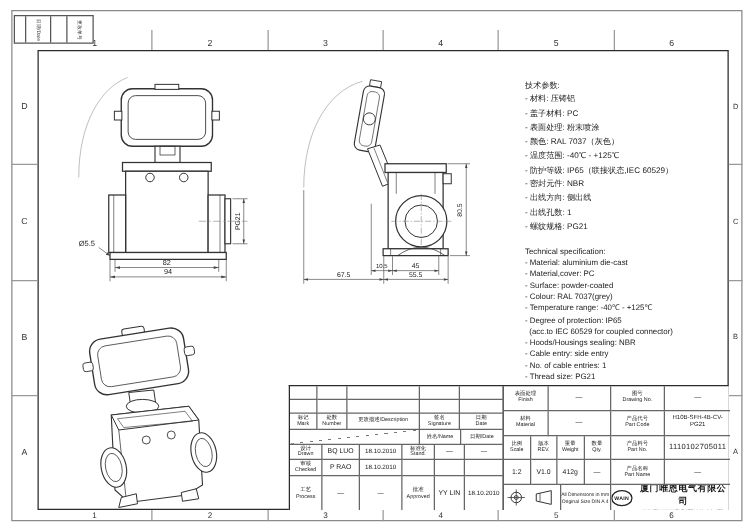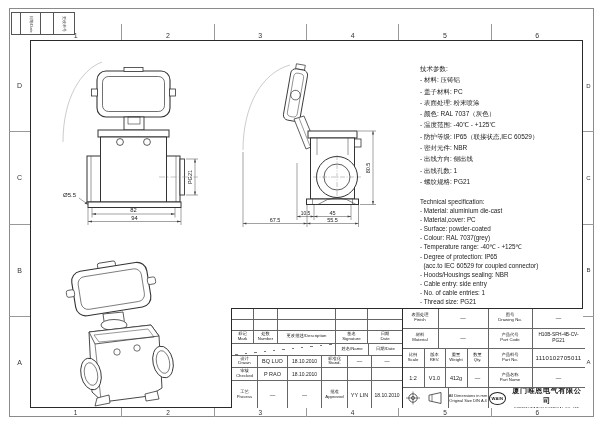--- a/index.html
+++ b/index.html
@@ -34,21 +34,21 @@
   svg text { font-family:"Liberation Sans", sans-serif; fill:#222; }
 
   .spec { position:absolute; width:164px; }
   #spec-cn { left:420px; top:63px; }
   #spec-en { left:420px; top:197px; }
   .sline-cn { font-size:6.5px; line-height:11.3px; white-space:pre; color:#222; }
   .sline-en { font-size:6.3px; line-height:9.1px; white-space:pre; color:#222; }
 
   #titleblock { position:absolute; left:231px; top:308px; width:352px; height:100px; border-top:1px solid #2a2a2a; border-left:1px solid #2a2a2a; display:flex; background:#fff; }
   .lp { width:170px; display:flex; flex-direction:column; }
-  .rp { width:182px; display:flex; flex-direction:column; border-left:1px solid #2a2a2a;align-items:center; }
+  .rp { width:182px; display:flex; flex-direction:column; border-left:1px solid #2a2a2a; }
   .tr { display:flex; }
   .c { border-right:1px solid #666; border-bottom:1px solid #666; display:flex; align-items:center; justify-content:center; overflow:hidden; text-align:center; }
   .nr { border-right:none; }
   .nb { border-bottom:none; }
   .pre { white-space:pre-line; }
   .lbl { font-size:4.3px; line-height:1.15; color:#222; }
   .val { font-size:5.5px; }
   .dt  { font-size:5px; }
   .diag { background:linear-gradient(to bottom right, transparent 49.4%, #777 49.4%, #777 50.6%, transparent 50.6%); }
   .partcode { font-size:4.8px; line-height:1.2; }

